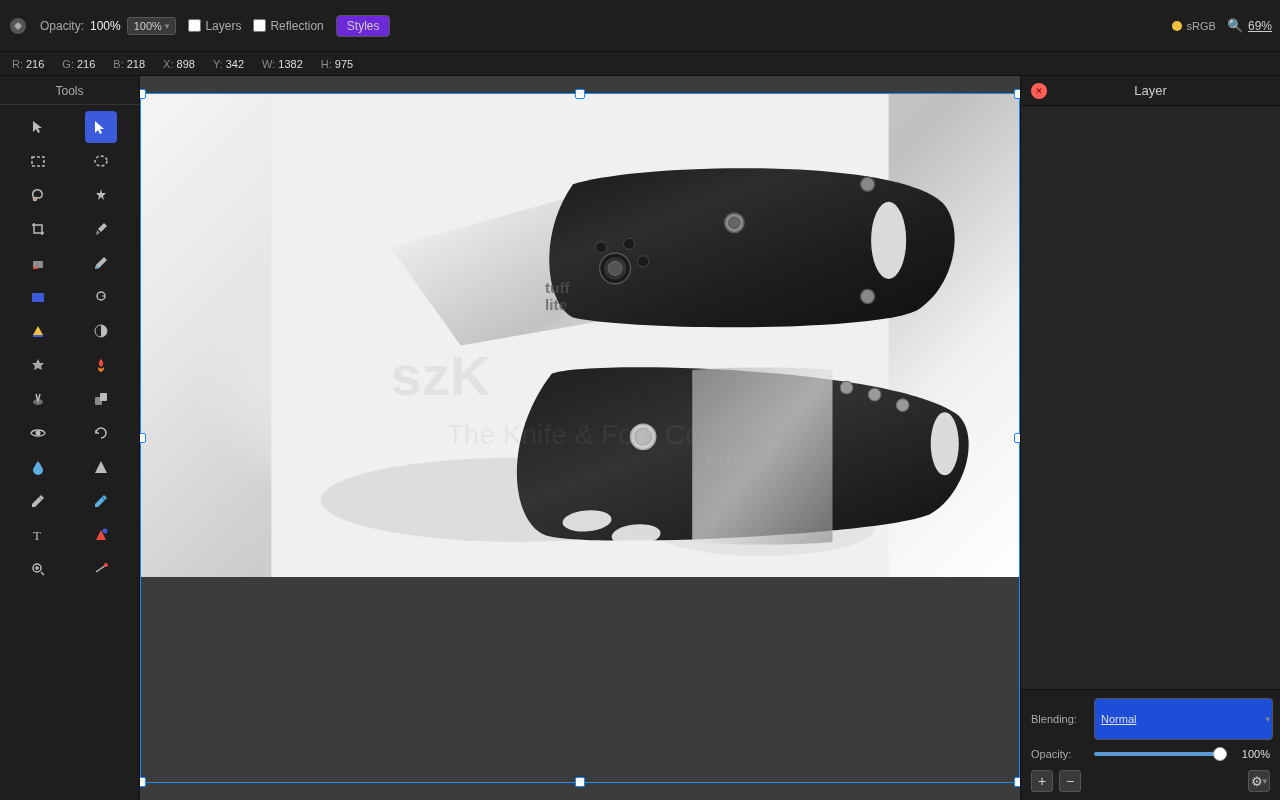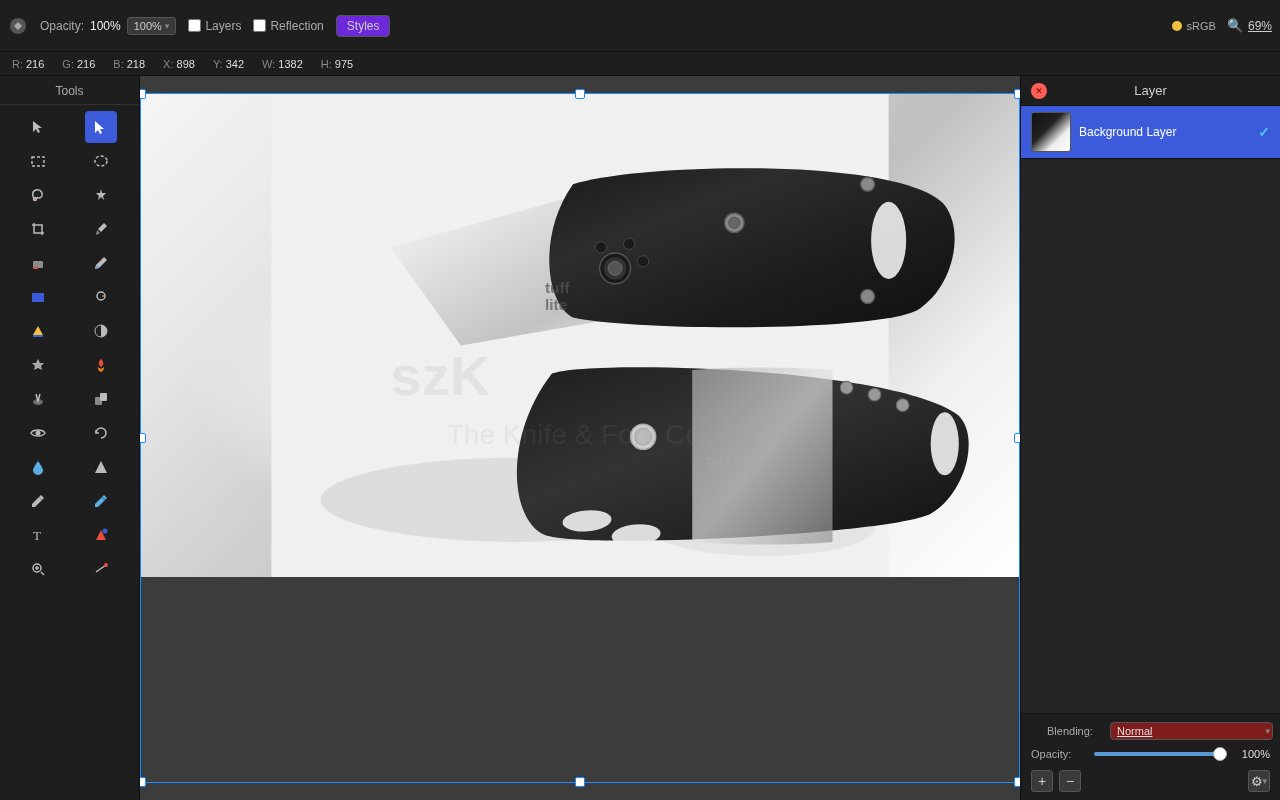--- a/index.html
+++ b/index.html
@@ -287,34 +287,33 @@
     .layers-bottom {
       border-top: 1px solid #111;
       padding: 8px 10px;
       background: #1e1e1e;
     }
     .blending-row {
       display: flex;
       align-items: center;
       gap: 8px;
       margin-bottom: 8px;
-      margin-left: 16px;
     }
     .blending-label {
       font-size: 11px;
       color: #aaa;
       width: 55px;
     }
     .blending-select {
       flex: 1;
-      background: #7f1d1d;
+      background: #1d4ed8;
       border: 1px solid #555;
       color: #ddd;
       border-radius: 4px;
-      padding: 2px 6px;
+      padding: 14px 6px;
       font-size: 11px;
       cursor: pointer;
       appearance: none;
       text-decoration: underline;
       -webkit-appearance: none;
     }
     .opacity-row {
       display: flex;
       align-items: center;
       gap: 8px;
@@ -731,27 +730,20 @@
   </div>
 </div>
 
 <div id="layers-panel">
   <div class="layers-header">
     <div class="close-btn">✕</div>
     <span class="layers-title">Layer</span>
     <div style="width:16px"></div>
   </div>
 
-  <div class="layer-item">
-    <div class="layer-thumbnail">
-      <div class="layer-thumb-inner"></div>
-    </div>
-    <span class="layer-name">Background Layer</span>
-    <span class="layer-check">✓</span>
-  </div>
 
   <div class="layers-spacer"></div>
 
   <div class="layers-bottom">
     <div class="blending-row">
       <span class="blending-label">Blending:</span>
       <select class="blending-select">
         <option>Normal</option>
         <option>Multiply</option>
         <option>Screen</option>

